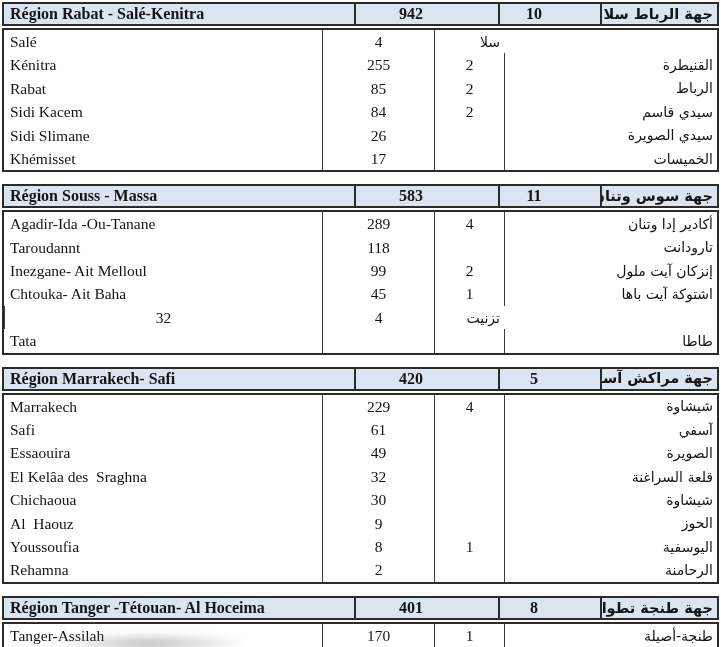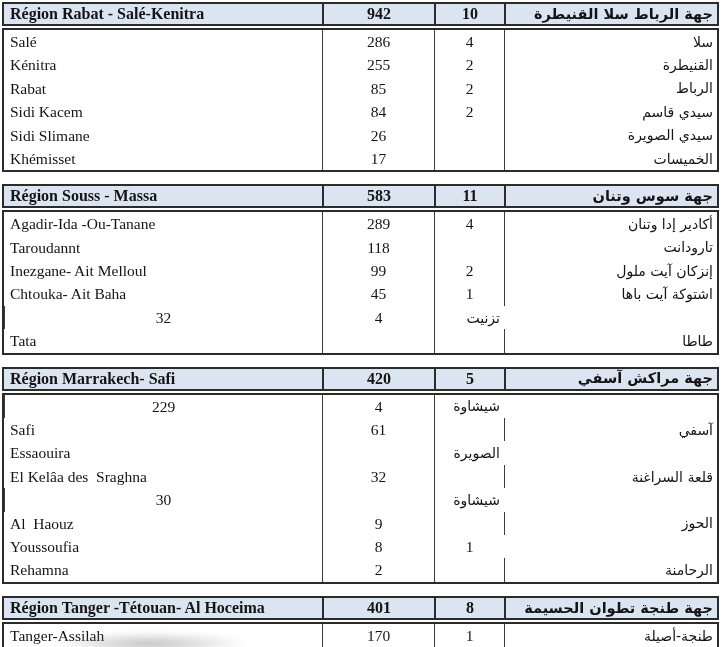--- a/index.html
+++ b/index.html
@@ -11,20 +11,21 @@
   .page{position:absolute;inset:0;background:#fff;}
   .regions-table{position:absolute;top:2px;left:2px;width:717px;}
   .section{margin:0;}
   .section-header{
     display:grid;grid-template-columns:318px 112px 70px 1fr;
     background:#dbe5f1;
     border:2px solid #2b2b2b;
     height:24px;box-sizing:border-box;
     font-weight:bold;
     margin-bottom:2px;
+    gap:32px;
   }
   .section-body{
     border:2px solid #2b2b2b;
     box-sizing:border-box;
     margin-bottom:12px;
   }
   .row{
     display:grid;grid-template-columns:318px 112px 70px 1fr;
     height:23.4px;box-sizing:border-box;
   }
@@ -59,21 +60,20 @@
       <div class="section">
         <div class="section-header row-header">
           <div class="cell c-fr">Région Rabat - Salé-Kenitra</div>
           <div class="cell c-num">942</div>
           <div class="cell c-num">10</div>
           <div class="cell c-ar">جهة الرباط سلا القنيطرة</div>
         </div>
         <div class="section-body">
           <div class="row">
             <div class="cell c-fr">Salé</div>
-            <div class="cell c-num">286</div>
             <div class="cell c-num">4</div>
             <div class="cell c-ar">سلا</div>
           </div>
           <div class="row">
             <div class="cell c-fr">Kénitra</div>
             <div class="cell c-num">255</div>
             <div class="cell c-num">2</div>
             <div class="cell c-ar">القنيطرة</div>
           </div>
           <div class="row">
@@ -149,56 +149,60 @@
       </div>
       <div class="section">
         <div class="section-header row-header">
           <div class="cell c-fr">Région Marrakech- Safi</div>
           <div class="cell c-num">420</div>
           <div class="cell c-num">5</div>
           <div class="cell c-ar">جهة مراكش آسفي</div>
         </div>
         <div class="section-body">
           <div class="row">
+            <div class="cell c-fr">Marrakech</div>
             <div class="cell c-num">229</div>
             <div class="cell c-num">4</div>
             <div class="cell c-ar">شيشاوة</div>
           </div>
           <div class="row">
             <div class="cell c-fr">Safi</div>
             <div class="cell c-num">61</div>
             <div class="cell c-num"></div>
             <div class="cell c-ar">آسفي</div>
           </div>
           <div class="row">
             <div class="cell c-fr">Essaouira</div>
+            <div class="cell c-num">49</div>
             <div class="cell c-num"></div>
             <div class="cell c-ar">الصويرة</div>
           </div>
           <div class="row">
             <div class="cell c-fr">El Kelâa des  Sraghna</div>
             <div class="cell c-num">32</div>
             <div class="cell c-num"></div>
             <div class="cell c-ar">قلعة السراغنة</div>
           </div>
           <div class="row">
+            <div class="cell c-fr">Chichaoua</div>
             <div class="cell c-num">30</div>
             <div class="cell c-num"></div>
             <div class="cell c-ar">شيشاوة</div>
           </div>
           <div class="row">
             <div class="cell c-fr">Al  Haouz</div>
             <div class="cell c-num">9</div>
             <div class="cell c-num"></div>
             <div class="cell c-ar">الحوز</div>
           </div>
           <div class="row">
             <div class="cell c-fr">Youssoufia</div>
             <div class="cell c-num">8</div>
             <div class="cell c-num">1</div>
+            <div class="cell c-ar">اليوسفية</div>
           </div>
           <div class="row">
             <div class="cell c-fr">Rehamna</div>
             <div class="cell c-num">2</div>
             <div class="cell c-num"></div>
             <div class="cell c-ar">الرحامنة</div>
           </div>
         </div>
       </div>
       <div class="section">

